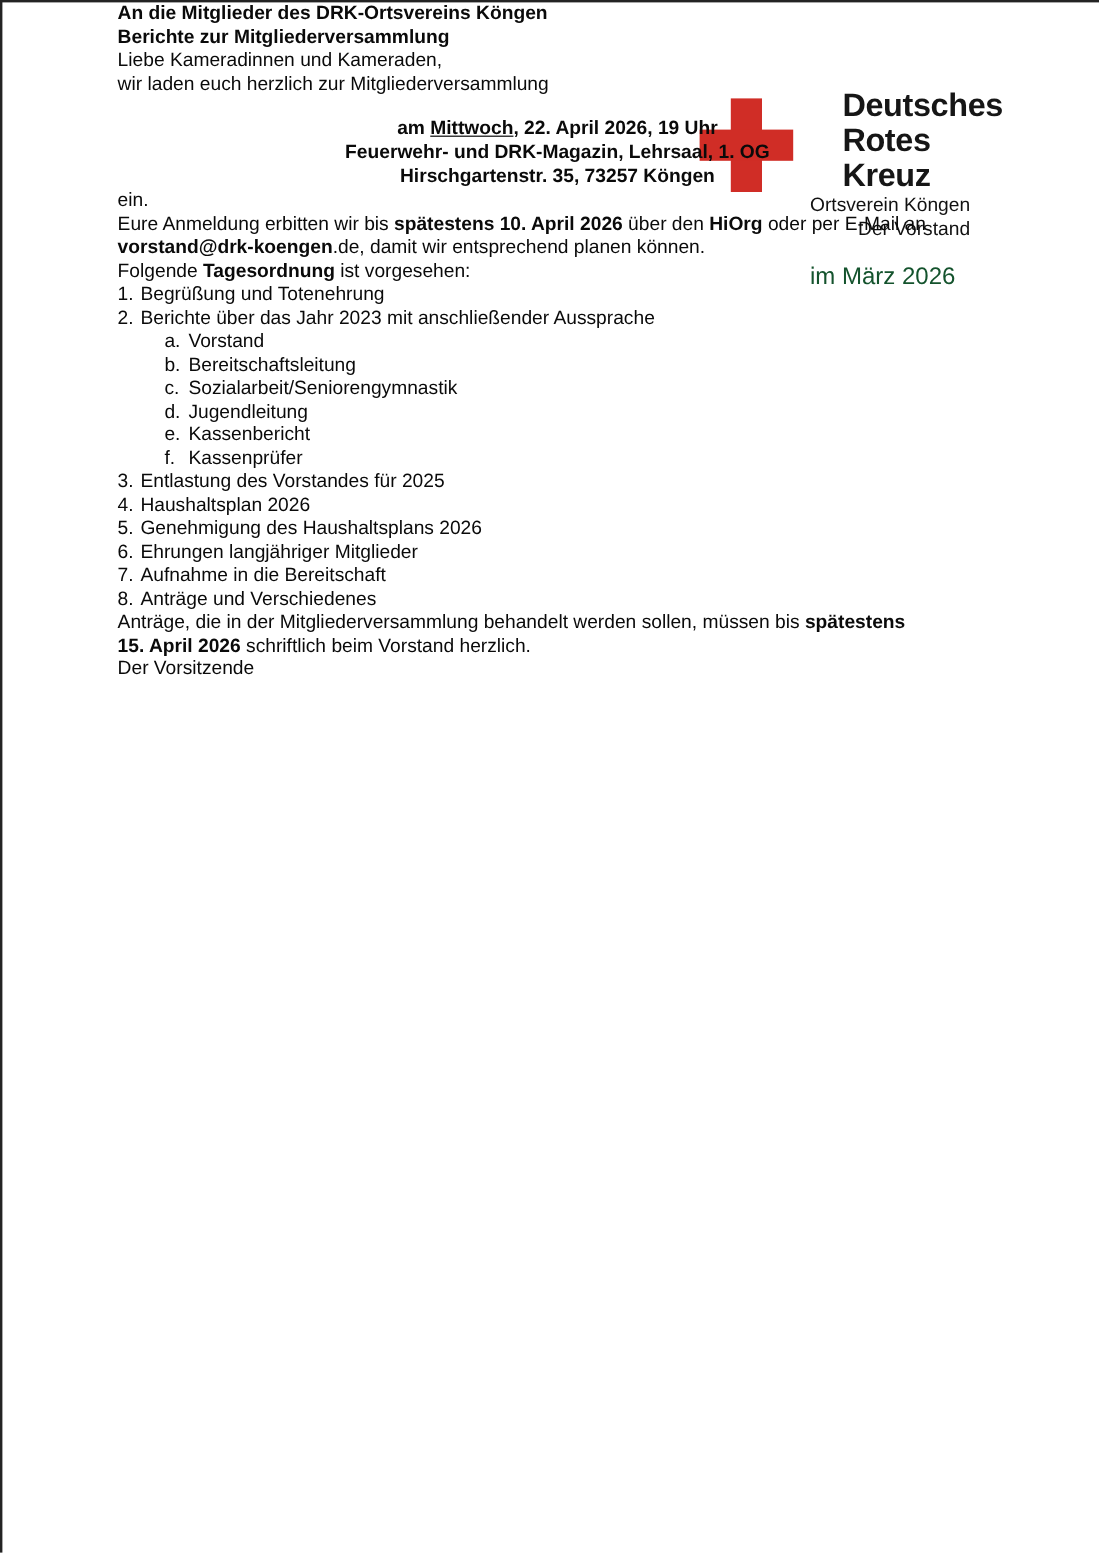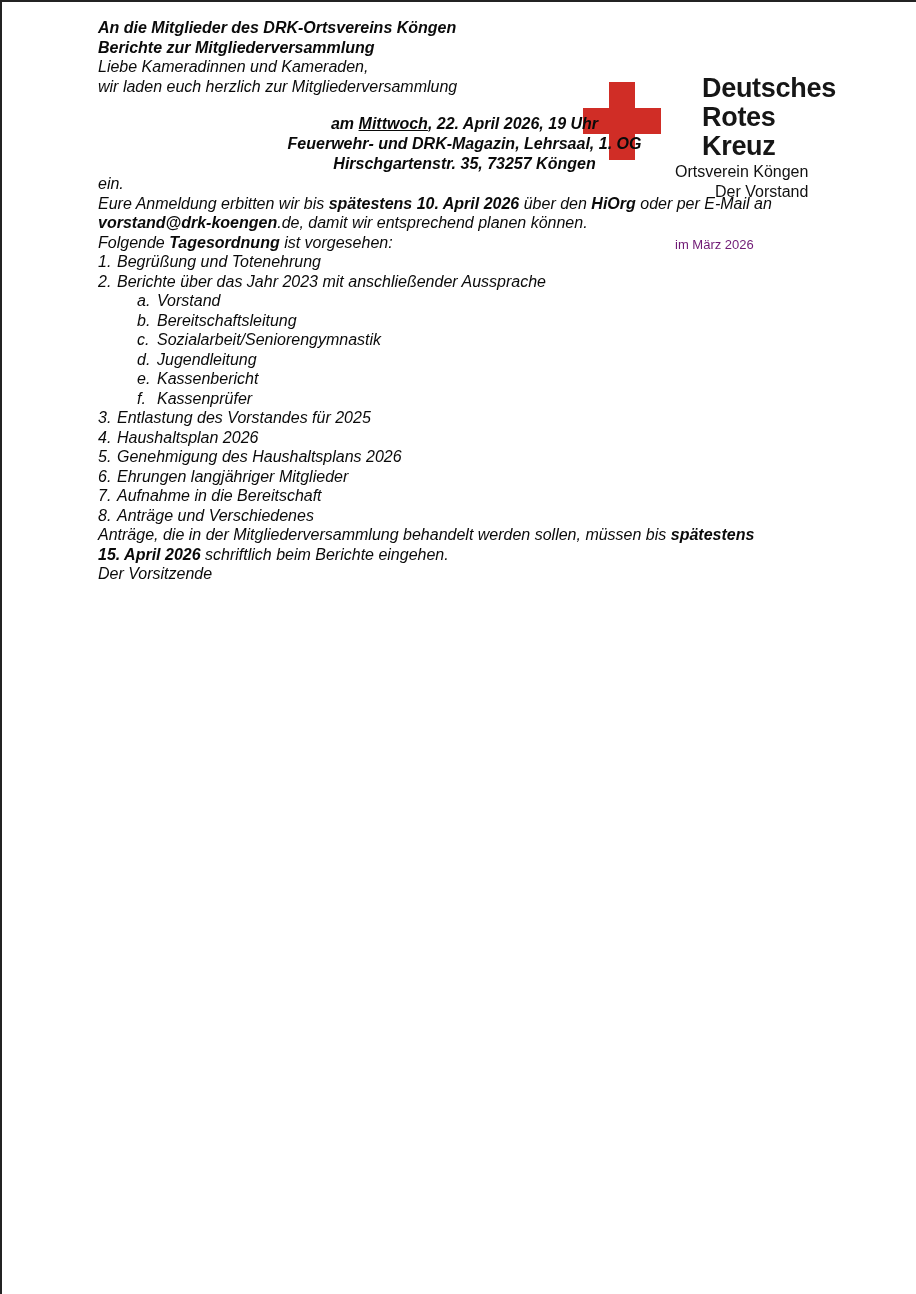--- a/index.html
+++ b/index.html
@@ -32,29 +32,29 @@
   .wordmark {
     position:absolute; left:700px; top:72px;
     font-size:27px; font-weight:bold; line-height:29px;
     letter-spacing:-0.3px; color:#161616;
   }
   .org-block {
     position:absolute; left:673px; top:160px;
     font-size:16px; line-height:20px; color:#111;text-align:right;
   }
   .letter-date {
-    position:absolute; left:673px; top:233px;
-    font-size:13px; line-height:20px; color:#701a75;
+    position:absolute; left:673px; top:219px;
+    font-size:20px; line-height:20px; color:#14532d;
   }
 
   
   .content {
-    position:absolute; left:96px; top:16px;
+    position:absolute; left:96px; top:0;
     width:733px;
-    font-size:16px; line-height:19.5px;font-style:italic;
+    font-size:16px; line-height:19.5px;
   }
   .content p { margin:0; }
   .b { font-weight:bold; }
 
   .recipient      { margin-top:258px; font-weight:bold; }
   .subject        { margin-top:37.5px; font-weight:bold; }
   .salutation     { margin-top:43px; }
   .intro          { margin-top:18.5px; }
   .event-block    { margin-top:18px; text-align:center; font-weight:bold; line-height:20px; }
   .intro-close    { margin-top:20px; }
@@ -118,18 +118,18 @@
         <div class="agenda-row level2"><span class="num">e.</span><span>Kassenbericht</span></div>
         <div class="agenda-row level2"><span class="num">f.</span><span>Kassenprüfer</span></div>
         <div class="agenda-row"><span class="num">3.</span><span>Entlastung des Vorstandes für 2025</span></div>
         <div class="agenda-row"><span class="num">4.</span><span>Haushaltsplan 2026</span></div>
         <div class="agenda-row"><span class="num">5.</span><span>Genehmigung des Haushaltsplans 2026</span></div>
         <div class="agenda-row"><span class="num">6.</span><span>Ehrungen langjähriger Mitglieder</span></div>
         <div class="agenda-row"><span class="num">7.</span><span>Aufnahme in die Bereitschaft</span></div>
         <div class="agenda-row"><span class="num">8.</span><span>Anträge und Verschiedenes</span></div>
       </div>
 
-    <p class="motions"><span>Anträge, die in der Mitgliederversammlung behandelt werden sollen, müssen bis </span><span class="b">spätestens</span><br><span class="b">15. April 2026</span><span> schriftlich beim Berichte eingehen.</span></p>
+    <p class="motions"><span>Anträge, die in der Mitgliederversammlung behandelt werden sollen, müssen bis </span><span class="b">spätestens</span><br><span class="b">15. April 2026</span><span> schriftlich beim Vorstand herzlich.</span></p>
 
     <p class="closing">Der Vorsitzende</p>
   </div>
 
 </div>
 
 </body></html>

